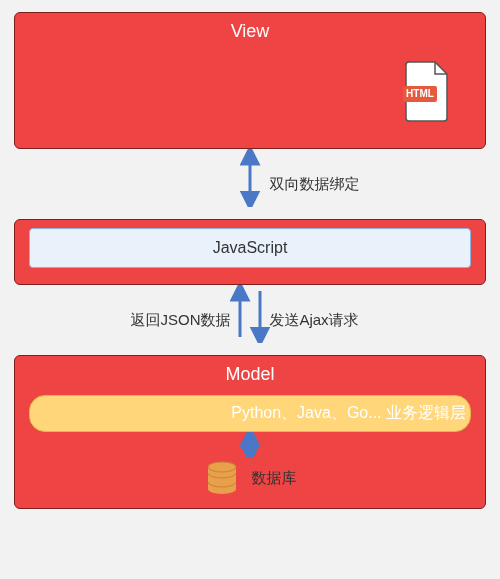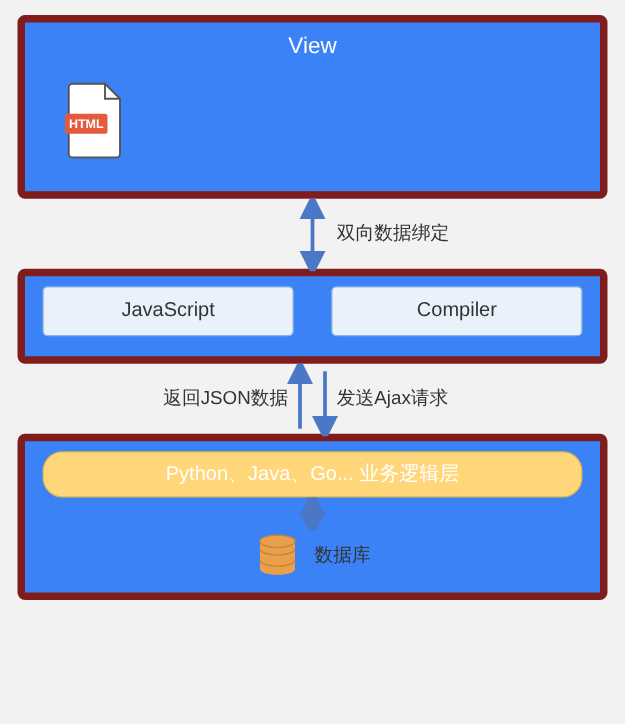--- a/index.html
+++ b/index.html
@@ -5,35 +5,35 @@
   * { box-sizing: border-box; margin: 0; padding: 0; }
   body {
     width: 500px;
     height: 579px;
     background: #f2f2f2;
     font-family: "Helvetica Neue", Arial, "PingFang SC", "Microsoft YaHei", sans-serif;
     padding: 12px 14px;
     color: #333;
   }
   .layer {
-    background: #3b82f6;
-    border: 6px solid #7f1d1d;
+    background: #ef4444;
+    border: 1px solid #7f1d1d;
     border-radius: 6px;
     padding: 8px 14px 16px;
   }
   .layer-title {
     text-align: center;
     font-size: 18px;
     font-weight: 500;
     color: #fff;
     margin-bottom: 10px;
   }
   .view-icons {
     display: flex;
-    justify-content: space-between;
+    justify-content: flex-end;
     align-items: center;
     padding: 8px 18px 10px;
   }
   .vm-items, .model-inner {
     display: flex;
     justify-content: space-between;
     gap: 30px;
   }
   .vm-box {
     flex: 1;
@@ -43,29 +43,29 @@
     text-align: center;
     padding: 10px 4px;
     font-size: 16px;
     color: #333;
   }
   .biz-box {
     flex: 1;
     background: #ffd77a;
     border: 1px solid #e0b94a;
     border-radius: 16px;
-    text-align: center;
+    text-align: right;
     color: #fff;
     padding: 7px 4px;
     font-size: 16px;
     font-weight: 400;
   }
   .conn {
     position: relative;
-    height: 56px;
+    height: 70px;
     display: flex;
     justify-content: center;
   }
   .conn .label {
     position: absolute;
     top: 50%;
     transform: translateY(-50%);
     font-size: 15px;
     color: #333;
   }
@@ -110,34 +110,34 @@
       </marker>
     </defs>
     <line x1="15" y1="6" x2="15" y2="52" stroke="#4a78c7" stroke-width="3" marker-start="url(#ah)" marker-end="url(#ah)"></line>
   </svg>
   <div class="label label-right">双向数据绑定</div>
 </div>
 
 <div class="layer">
   <div class="vm-items">
     <div class="vm-box">JavaScript</div>
-    <div class="vm-box">Compiler</div>
   </div>
 </div>
 
 <div class="conn">
   <svg width="60" height="58" viewBox="0 0 60 58">
     <line x1="20" y1="52" x2="20" y2="6" stroke="#4a78c7" stroke-width="3" marker-end="url(#ah)"></line>
     <line x1="40" y1="6" x2="40" y2="52" stroke="#4a78c7" stroke-width="3" marker-end="url(#ah)"></line>
   </svg>
   <div class="label label-left">返回JSON数据</div>
   <div class="label label-right">发送Ajax请求</div>
 </div>
 
 <div class="layer" style="padding-bottom:12px;">
+  <div class="layer-title">Model</div>
   <div class="model-inner">
     <div class="biz-box">Python、Java、Go... 业务逻辑层</div>
   </div>
 
   <div style="display:flex;justify-content:center;">
     <svg width="24" height="26" viewBox="0 0 24 26">
       <line x1="12" y1="4" x2="12" y2="22" stroke="#4a78c7" stroke-width="3" marker-start="url(#ah)" marker-end="url(#ah)"></line>
     </svg>
   </div>
 

